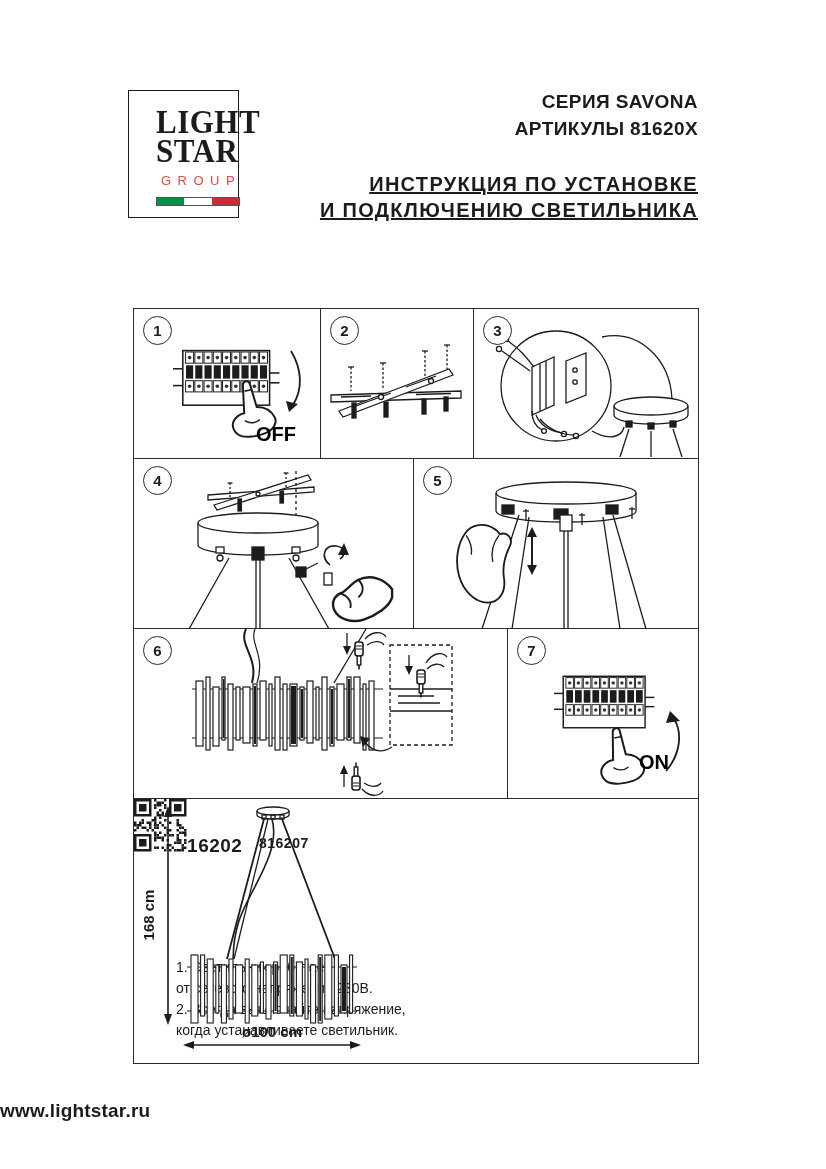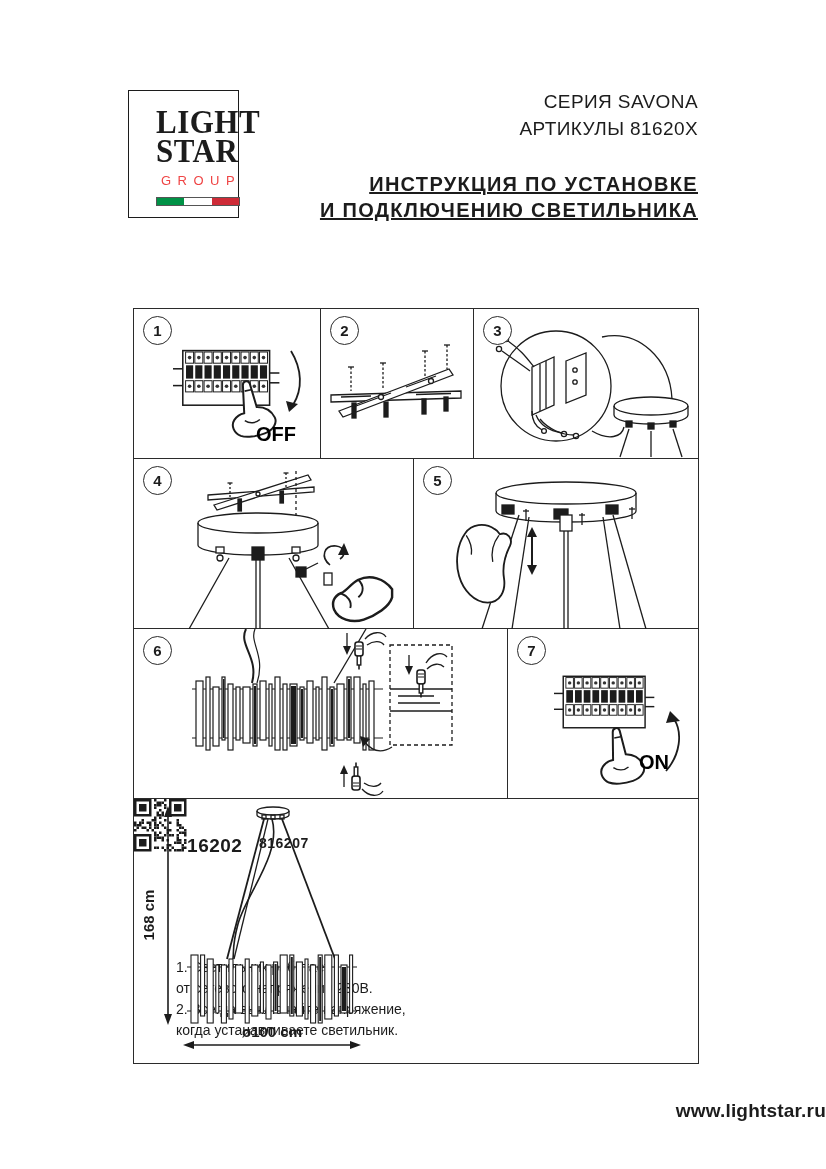--- a/index.html
+++ b/index.html
@@ -9,41 +9,41 @@
   .logo-box{position:absolute;left:128px;top:90px;width:111px;height:128px;
             border:1.5px solid #1c1c1c;background:#fff;text-align:center;box-sizing:border-box;padding-left:27px;}
   .logo-light,.logo-star{font-family:"Liberation Serif",serif;font-weight:bold;
             font-size:31px;line-height:29px;letter-spacing:.5px;transform:scaleY(1.12);}
   .logo-light{margin-top:16px;}
   .logo-group{font-size:13px;letter-spacing:6.5px;margin-top:8px;margin-left:5px;color:#ef4444;}
   .logo-flag{width:84px;height:9px;margin:9px auto 0;display:flex;border:1px solid #555;box-sizing:border-box;}
   .logo-flag span{flex:1;height:100%;}
   
   .header-right{position:absolute;right:128px;top:88px;text-align:right;}
-  .hdr-series,.hdr-articles{font-size:19px;font-weight:normal;line-height:27px;letter-spacing:.4px;}
+  .hdr-series,.hdr-articles{font-size:19px;font-weight:bold;line-height:27px;letter-spacing:.4px;}
   .hdr-title{margin-top:29px;font-size:20px;font-weight:bold;line-height:26px;letter-spacing:1.3px;text-decoration:underline;}
   
   .grid{position:absolute;left:133px;top:308px;width:564px;height:754px;
         border:1.6px solid #2b2b2b;box-sizing:content-box;}
   .cell{position:absolute;box-sizing:border-box;background:#fff;}
   .br{border-right:1.6px solid #2b2b2b;}
   .bb{border-bottom:1.6px solid #2b2b2b;}
   .cell svg{position:absolute;left:0;top:0;display:block;}
   .stepnum{position:absolute;left:9px;top:7px;width:27px;height:27px;border:1.6px solid #2b2b2b;
            border-radius:50%;display:flex;align-items:center;justify-content:center;
            font-weight:bold;font-size:15px;background:#fff;z-index:2;}
   
   .codes{position:absolute;left:42px;top:36px;font-size:19px;font-weight:bold;letter-spacing:.5px;}
   .code2{position:absolute;left:125px;top:36px;font-size:14px;font-weight:bold;letter-spacing:.5px;}
   .qr{position:absolute;top:66px;}
   .qr1{left:42px;} .qr2{left:125px;}
   .notes{position:absolute;left:42px;top:158px;font-size:14px;line-height:21px;width:250px;}
   .dim-svg{position:absolute;left:288px;top:4px;}
   
-  .footer{position:absolute;left:0;top:1100px;width:100%;text-align:right;
+  .footer{position:absolute;left:0;top:1100px;width:100%;text-align:left;
           font-size:19px;font-weight:bold;letter-spacing:.2px;}
   text{font-family:"Liberation Sans",sans-serif;}
 </style>
 </head>
 <body>
 
 <div class="page">
 
   <svg width="0" height="0" style="position:absolute" aria-hidden="true">
     <defs>

